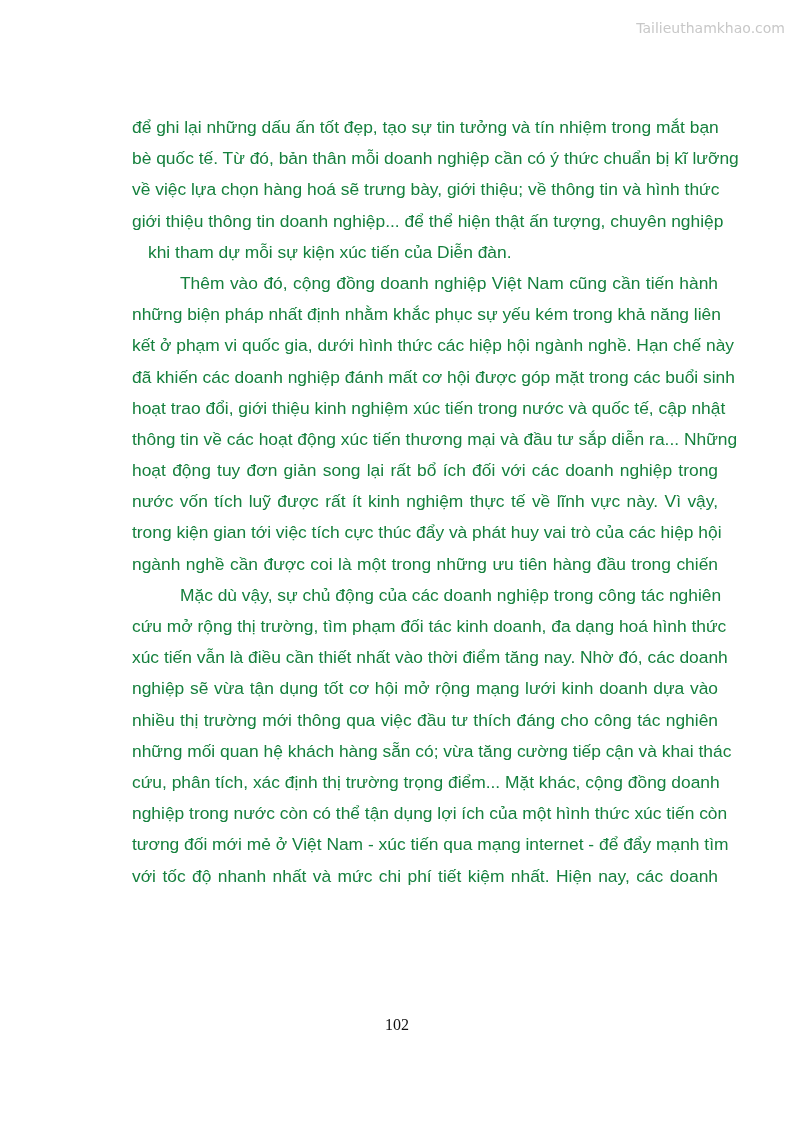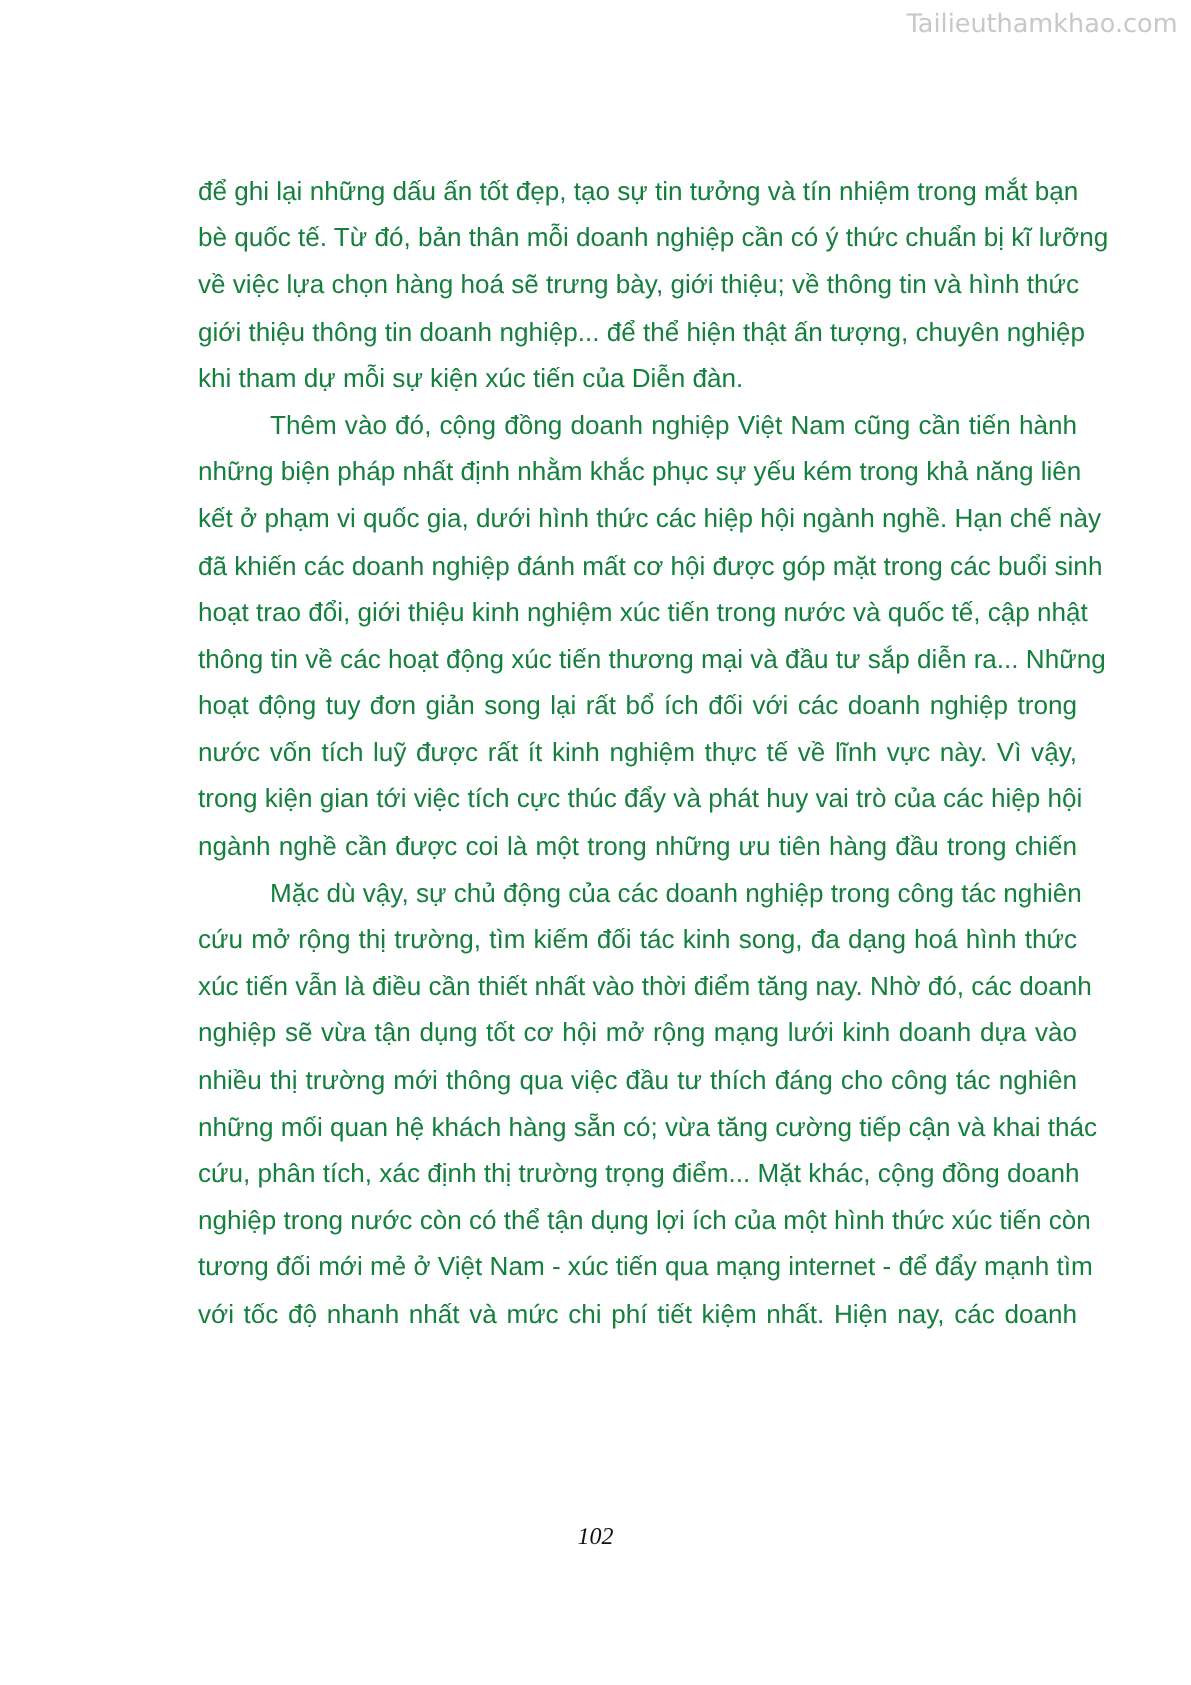--- a/index.html
+++ b/index.html
@@ -1,35 +1,35 @@
 <!DOCTYPE html>
 <html><head>
   <meta charset="utf-8">
   <style>
     html, body { margin: 0; padding: 0; background: #ffffff; }
     body { width: 794px; height: 1123px; position: relative; overflow: hidden; }
     .watermark {
-      position: absolute; top: 6px; right: 9px;
-      font-family: "DejaVu Sans", sans-serif; font-size: 17px;
+      position: absolute; top: 20px; right: 9px;
+      font-family: "DejaVu Sans", sans-serif; font-size: 14px;
       color: #c8c8c8; letter-spacing: 0px; margin-left: 19px;
     }
     .page {
       position: absolute; left: 132px; top: 112px; width: 586px;
       font-family: Liberation Sans, sans-serif; font-size: 17.4px;
       color: #15803d;
     }
     .line {
       display: block; height: 31.2px; line-height: 31.2px;
       white-space: nowrap; text-align: justify; text-align-last: justify;
     }
-    .line.last { text-align-last: left; }
+    .line.last { text-align-last: left; margin-left: 16px; }
     .line.indent { padding-left: 48px; }
     .page-number {
       position: absolute; top: 1016px; left: 0; width: 794px; text-align: center;
-      font-family: "Liberation Serif", serif; font-size: 16px; color: #111111; font-style: italic;
+      font-family: "Liberation Serif", serif; font-size: 16px; color: #111111;
     }
   </style>
 </head>
 <body>
 
 <div class="watermark">Tailieuthamkhao.com</div>
 
 <div class="page">
   <div>
     <span class="line">để ghi lại những dấu ấn tốt đẹp, tạo sự tin tưởng và tín nhiệm trong mắt bạn</span>
@@ -45,21 +45,21 @@
     <span class="line">đã khiến các doanh nghiệp đánh mất cơ hội được góp mặt trong các buổi sinh</span>
     <span class="line">hoạt trao đổi, giới thiệu kinh nghiệm xúc tiến trong nước và quốc tế, cập nhật</span>
     <span class="line">thông tin về các hoạt động xúc tiến thương mại và đầu tư sắp diễn ra... Những</span>
     <span class="line">hoạt động tuy đơn giản song lại rất bổ ích đối với các doanh nghiệp trong</span>
     <span class="line">nước vốn tích luỹ được rất ít kinh nghiệm thực tế về lĩnh vực này. Vì vậy,</span>
     <span class="line">trong kiện gian tới việc tích cực thúc đẩy và phát huy vai trò của các hiệp hội</span>
     <span class="line">ngành nghề cần được coi là một trong những ưu tiên hàng đầu trong chiến</span>
   </div>
   <div>
     <span class="line indent">Mặc dù vậy, sự chủ động của các doanh nghiệp trong công tác nghiên</span>
-    <span class="line">cứu mở rộng thị trường, tìm kiếm đối tác kinh song, đa dạng hoá hình thức</span>
+    <span class="line">cứu mở rộng thị trường, tìm phạm đối tác kinh doanh, đa dạng hoá hình thức</span>
     <span class="line">xúc tiến vẫn là điều cần thiết nhất vào thời điểm tăng nay. Nhờ đó, các doanh</span>
     <span class="line">nghiệp sẽ vừa tận dụng tốt cơ hội mở rộng mạng lưới kinh doanh dựa vào</span>
     <span class="line">nhiều thị trường mới thông qua việc đầu tư thích đáng cho công tác nghiên</span>
     <span class="line">những mối quan hệ khách hàng sẵn có; vừa tăng cường tiếp cận và khai thác</span>
     <span class="line">cứu, phân tích, xác định thị trường trọng điểm... Mặt khác, cộng đồng doanh</span>
     <span class="line">nghiệp trong nước còn có thể tận dụng lợi ích của một hình thức xúc tiến còn</span>
     <span class="line">tương đối mới mẻ ở Việt Nam - xúc tiến qua mạng internet - để đẩy mạnh tìm</span>
     <span class="line">với tốc độ nhanh nhất và mức chi phí tiết kiệm nhất. Hiện nay, các doanh</span>
   </div>
 </div>

